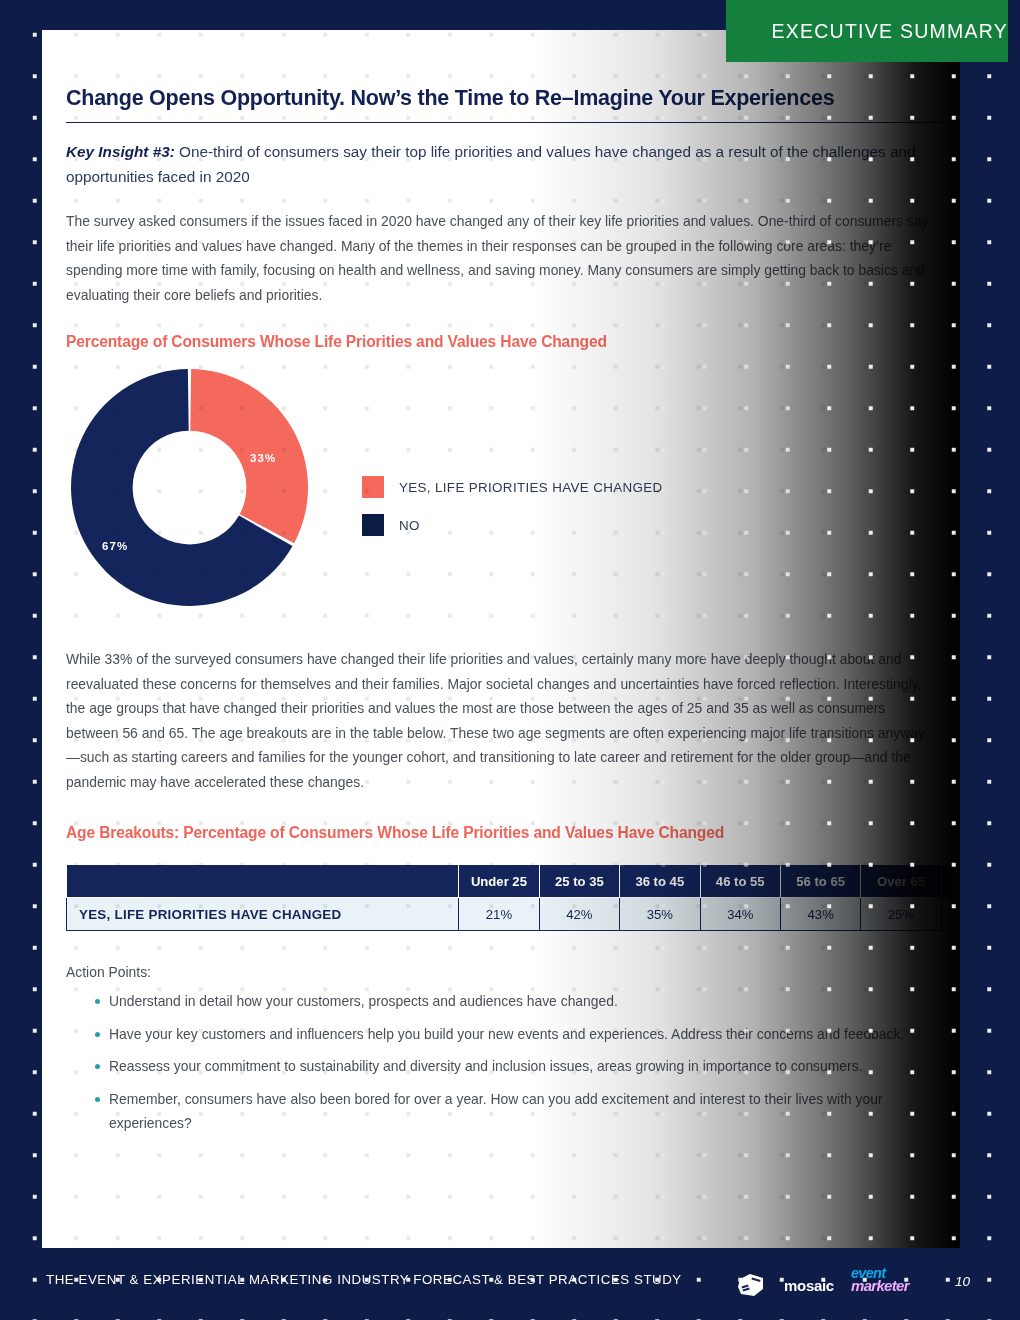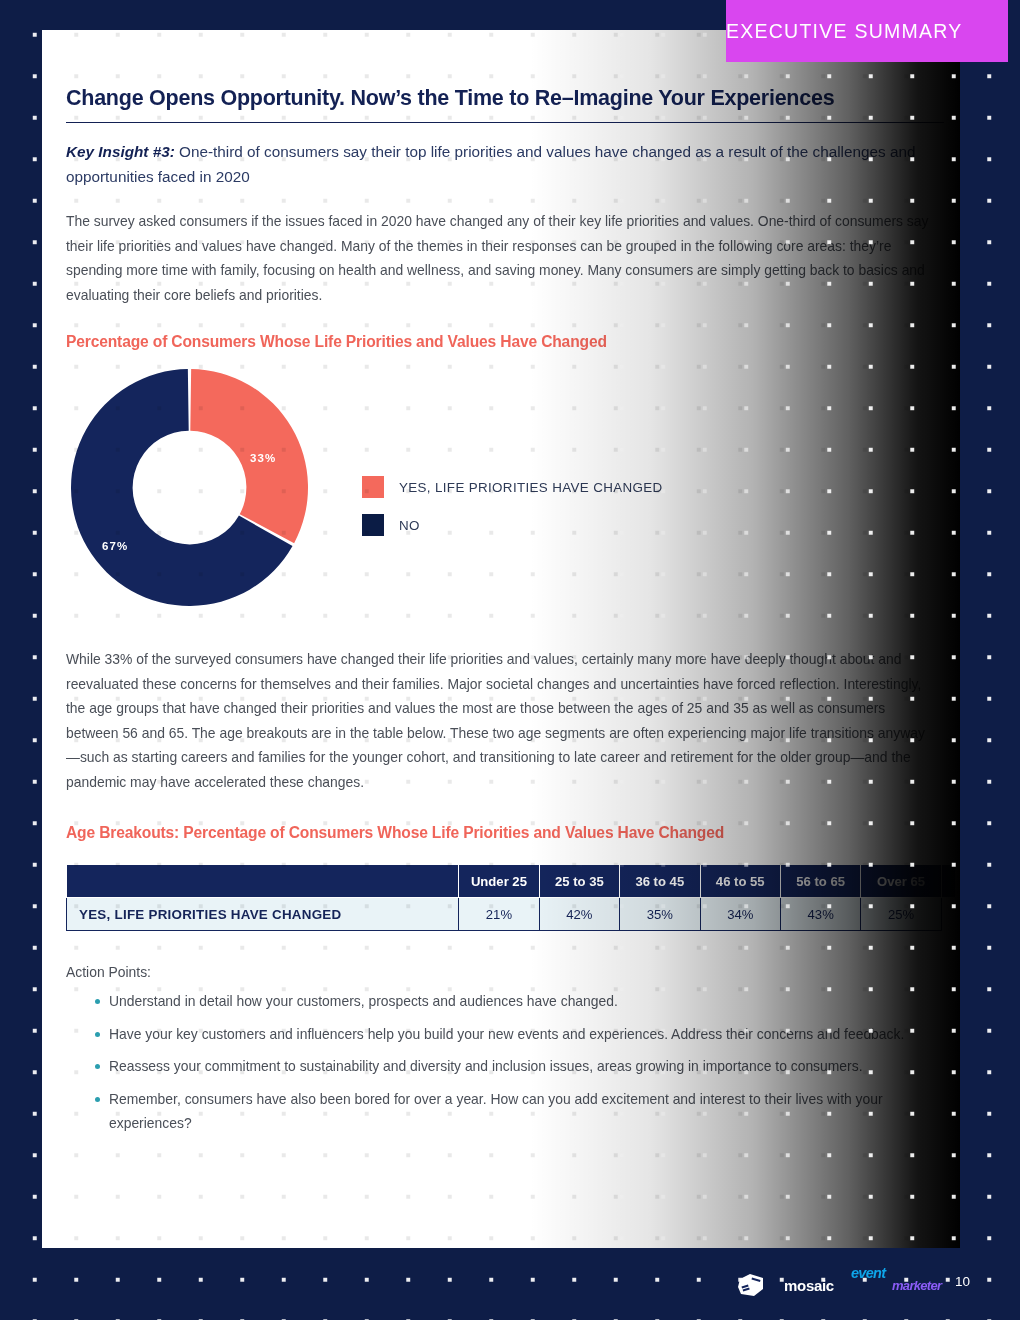--- a/index.html
+++ b/index.html
@@ -92,25 +92,25 @@
     padding: 0 26px 0 24px;
   }
 
   
   #exec-badge {
     position: absolute;
     left: 726px;
     top: 0;
     width: 282px;
     height: 62px;
-    background: #d946ef;
+    background: #15803d;
     z-index: 9;
     display: flex;
     align-items: center;
-    justify-content: flex-start;
+    justify-content: flex-end;
   }
   #exec-badge span {
     color: #ffffff;
     font-size: 19.5px;
     letter-spacing: 1.25px;
     font-weight: 400;
   }
 
   
   .page-title {
@@ -309,34 +309,34 @@
   }
   #logo-em .em-top {
     color: #0ea5e9;
     font-size: 14.5px;
     font-weight: bold;
     font-style: italic;
     letter-spacing: -0.7px;
     display: block;
   }
   #logo-em .em-bot {
-    color: #8b5cf6;
-    font-size: 13px;
+    color: #f0abfc;
+    font-size: 15px;
     font-weight: bold;
     font-style: italic;
     letter-spacing: -0.7px;
     display: block;
-    margin-left: 41px;
   }
   #page-number {
     position: absolute;
     left: 955px;
     top: 26px;
     color: #ffffff;
     font-size: 13.5px;
+    font-style: italic;
   }
 </style>
 </head>
 <body>
 
 <div id="page">
   <div class="dotgrid"></div>
 
   <div id="card">
     <div class="card-dots"></div>
@@ -431,20 +431,21 @@
 
     <div class="shade"></div>
     <div class="shade-dots"></div>
   </div>
 
   <div id="exec-badge">
     <span>EXECUTIVE SUMMARY</span>
   </div>
 
   <div id="footer">
+    <div id="footer-text">THE EVENT &amp; EXPERIENTIAL MARKETING INDUSTRY FORECAST &amp; BEST PRACTICES STUDY</div>
 
     <div id="logo-mosaic">
       <svg width="30" height="26" viewBox="0 0 30 26">
         <path fill="#ffffff" d="M4 7 L14 2 L27 6 L27 17 L18 24 L5 22 L2 15 Z"></path>
         <path fill="#14255C" d="M5.5 14.5 L12 12.5 L12.6 14.4 L6.1 16.4 Z"></path>
         <path fill="#14255C" d="M6.6 17.6 L13.1 15.6 L13.7 17.5 L7.2 19.5 Z"></path>
         <path fill="#14255C" d="M16 5.5 L24.5 8 L24 10 L15.5 7.5 Z"></path>
       </svg>
       <span class="mosaic-word">mosaic</span>
     </div>

